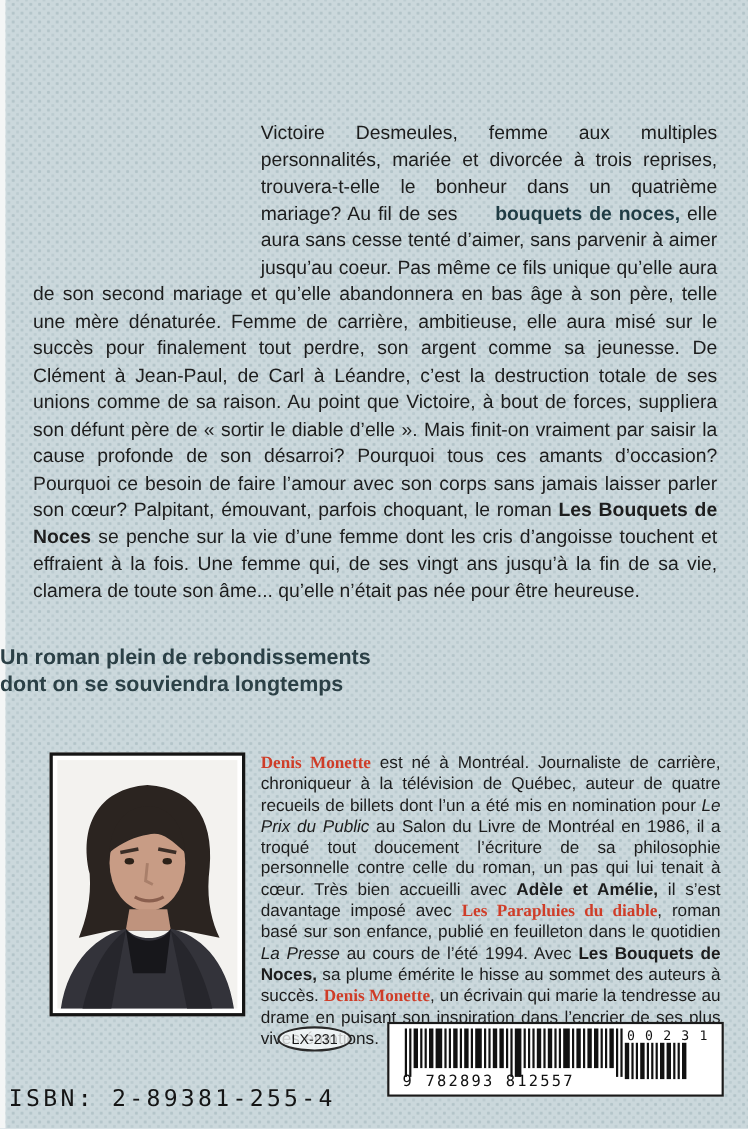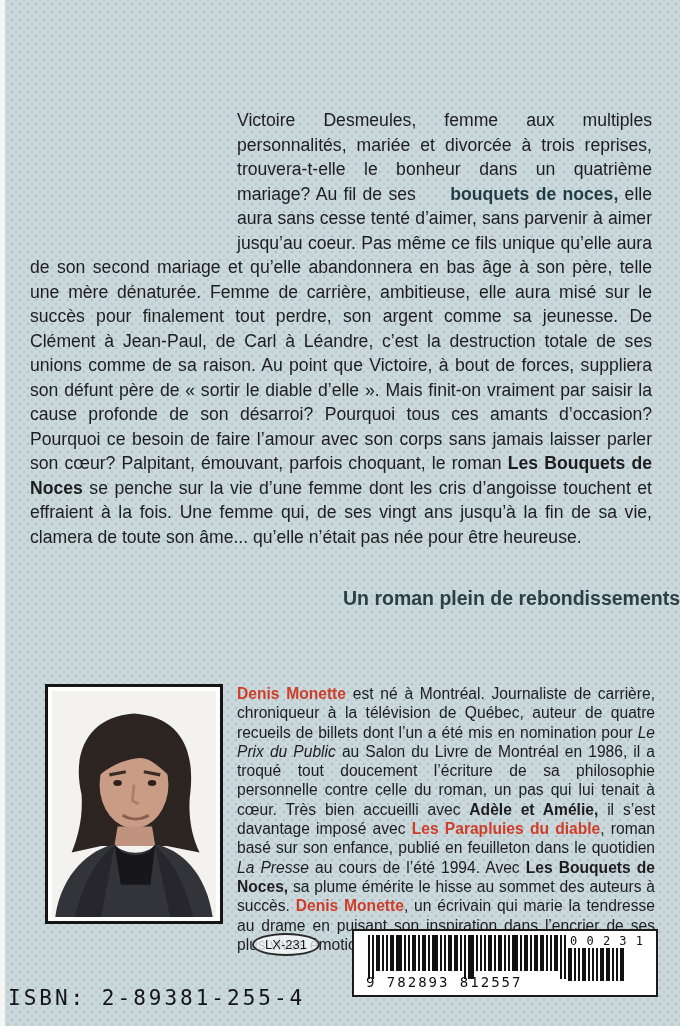--- a/index.html
+++ b/index.html
@@ -37,26 +37,26 @@
   
   .synopsis{
     position:absolute;left:30px;top:108px;width:622px;
     font-size:17.6px;line-height:24.5px;color:#1d1d1d;
     text-align:justify;margin:0;
   }
   .title-spacer{float:left;width:207px;height:124px;}
   .seg-b{font-weight:bold;}
   .seg-bt{font-weight:bold;color:#1f3c44;margin-left:28px;}
   .seg-i{font-style:italic;}
-  .seg-r{font-weight:bold;color:#cf3d28;}
+  .seg-r{font-weight:bold;color:#cf3d28;font-family:Liberation Serif, serif;}
 
   
   .tagline{
     position:absolute;left:0;top:586px;width:100%;
-    text-align:right;font-weight:bold;font-size:19.5px;line-height:24px;
+    text-align:left;font-weight:bold;font-size:19.5px;line-height:24px;
     color:#2b4046;
   }
 
   
   .author{position:absolute;left:45px;top:684px;width:610px;display:flex;gap:14px;}
   .photo-frame{
     flex:0 0 164px;height:226px;
     border:3px solid #151515;background:#fff;padding:4px;
   }
   .photo-frame svg{display:block;width:100%;height:100%;}
@@ -90,20 +90,21 @@
 <body>
 
 <div class="page">
   <div class="left-edge"></div>
 
 
   <p class="synopsis"><span class="title-spacer"></span><span><span>Victoire Desmeules, femme aux multiples personnalités, mariée et divorcée à trois reprises, trouvera-t-elle le bonheur dans un quatrième mariage? Au fil de ses </span><span class="seg-bt">bouquets de noces,</span><span> elle aura sans cesse tenté d’aimer, sans parvenir à aimer jusqu’au coeur. Pas même ce fils unique qu’elle aura de son second mariage et qu’elle abandonnera en bas âge à son père, telle une mère dénaturée. Femme de carrière, ambitieuse, elle aura misé sur le succès pour finalement tout perdre, son argent comme sa jeunesse. De Clément à Jean-Paul, de Carl à Léandre, c’est la destruction totale de ses unions comme de sa raison. Au point que Victoire, à bout de forces, suppliera son défunt père de « sortir le diable d’elle ». Mais finit-on vraiment par saisir la cause profonde de son désarroi? Pourquoi tous ces amants d’occasion? Pourquoi ce besoin de faire l’amour avec son corps sans jamais laisser parler son cœur? Palpitant, émouvant, parfois choquant, le roman </span><span class="seg-b">Les Bouquets de Noces</span><span> se penche sur la vie d’une femme dont les cris d’angoisse touchent et effraient à la fois. Une femme qui, de ses vingt ans jusqu’à la fin de sa vie, clamera de toute son âme... qu’elle n’était pas née pour être heureuse.</span></span></p>
 
   <div class="tagline">
     <div>Un roman plein de rebondissements</div>
+    <div>dont on se souviendra longtemps</div>
   </div>
 
   <div class="author">
     <div class="photo-frame">
       <svg viewBox="0 0 100 140" preserveAspectRatio="none">
         <rect x="0" y="0" width="100" height="140" fill="#f3f2ef"></rect>
         <path d="M18,64 C12,38 22,16 50,14 C78,16 88,36 84,66 C83,80 86,92 90,100 L70,96 L30,96 L12,100 C16,90 19,78 18,64 Z" fill="#2b2420"></path>
         <ellipse cx="50" cy="58" rx="21" ry="27" fill="#c89c85"></ellipse>
         <path d="M29,52 C30,34 40,26 50,26 C62,26 70,36 71,52 C62,44 58,40 50,42 C44,43 36,46 29,52 Z" fill="#2b2420"></path>
         <path d="M35,52 L45,50" stroke="#3a2d26" stroke-width="2" fill="none"></path>

